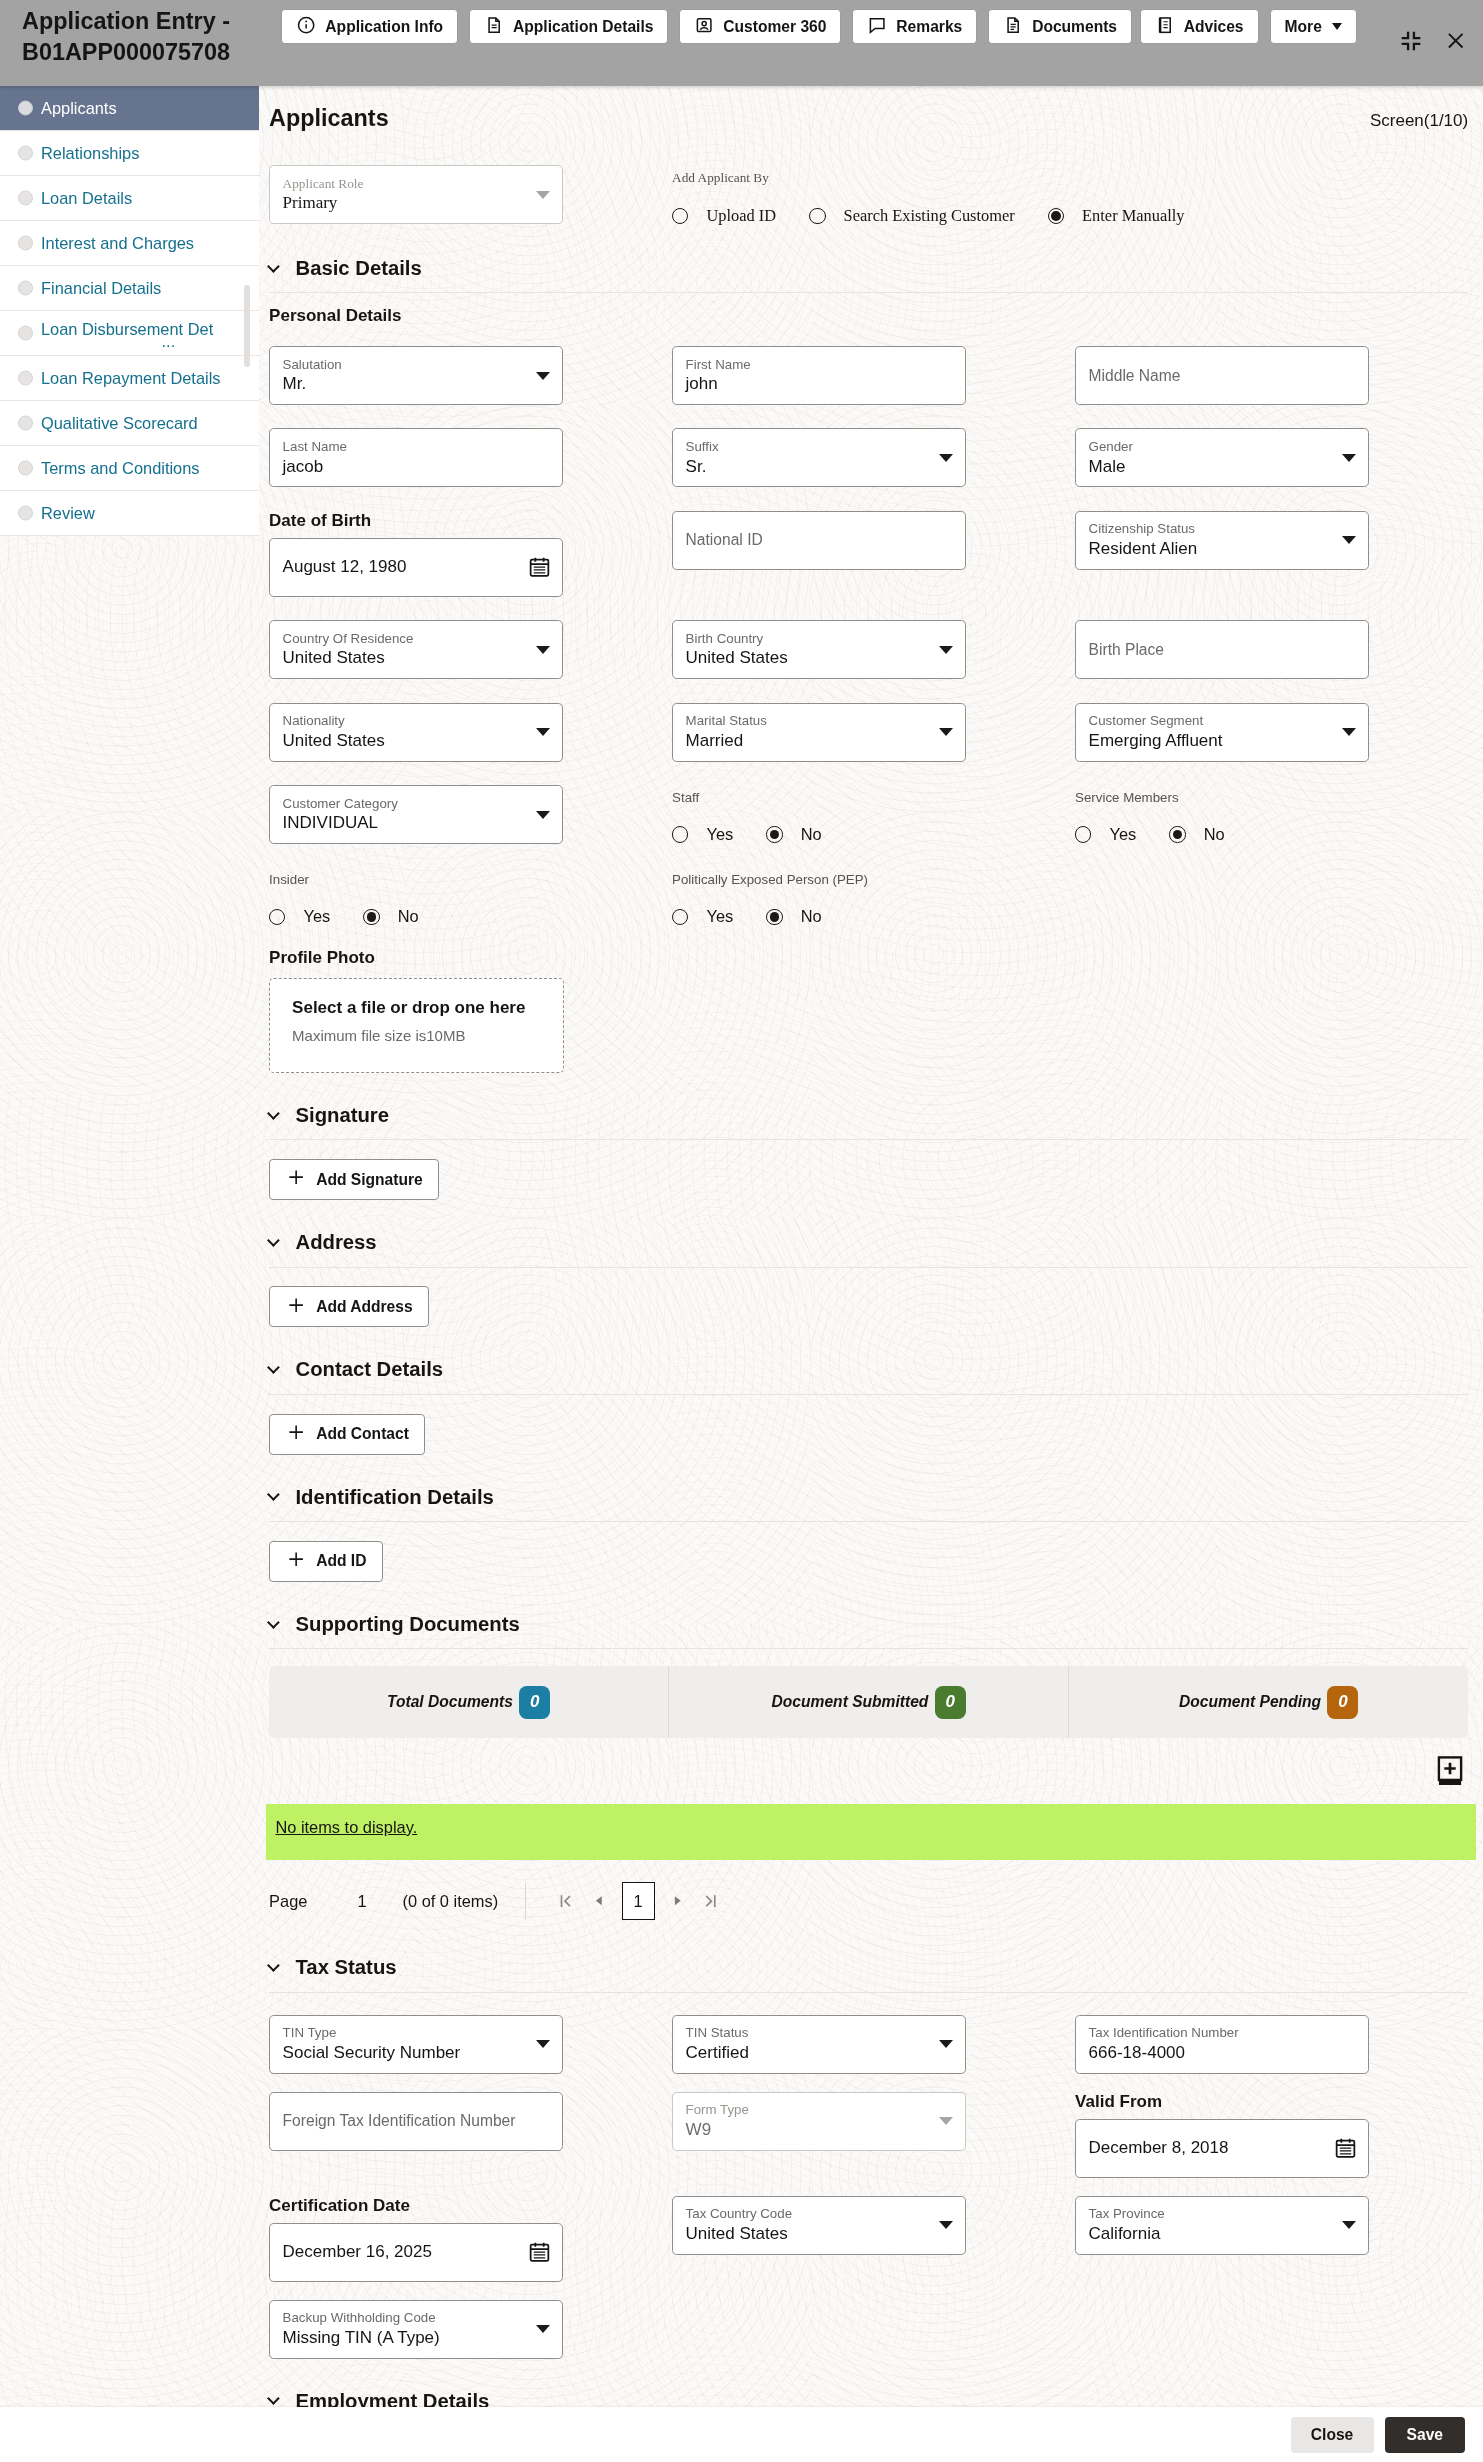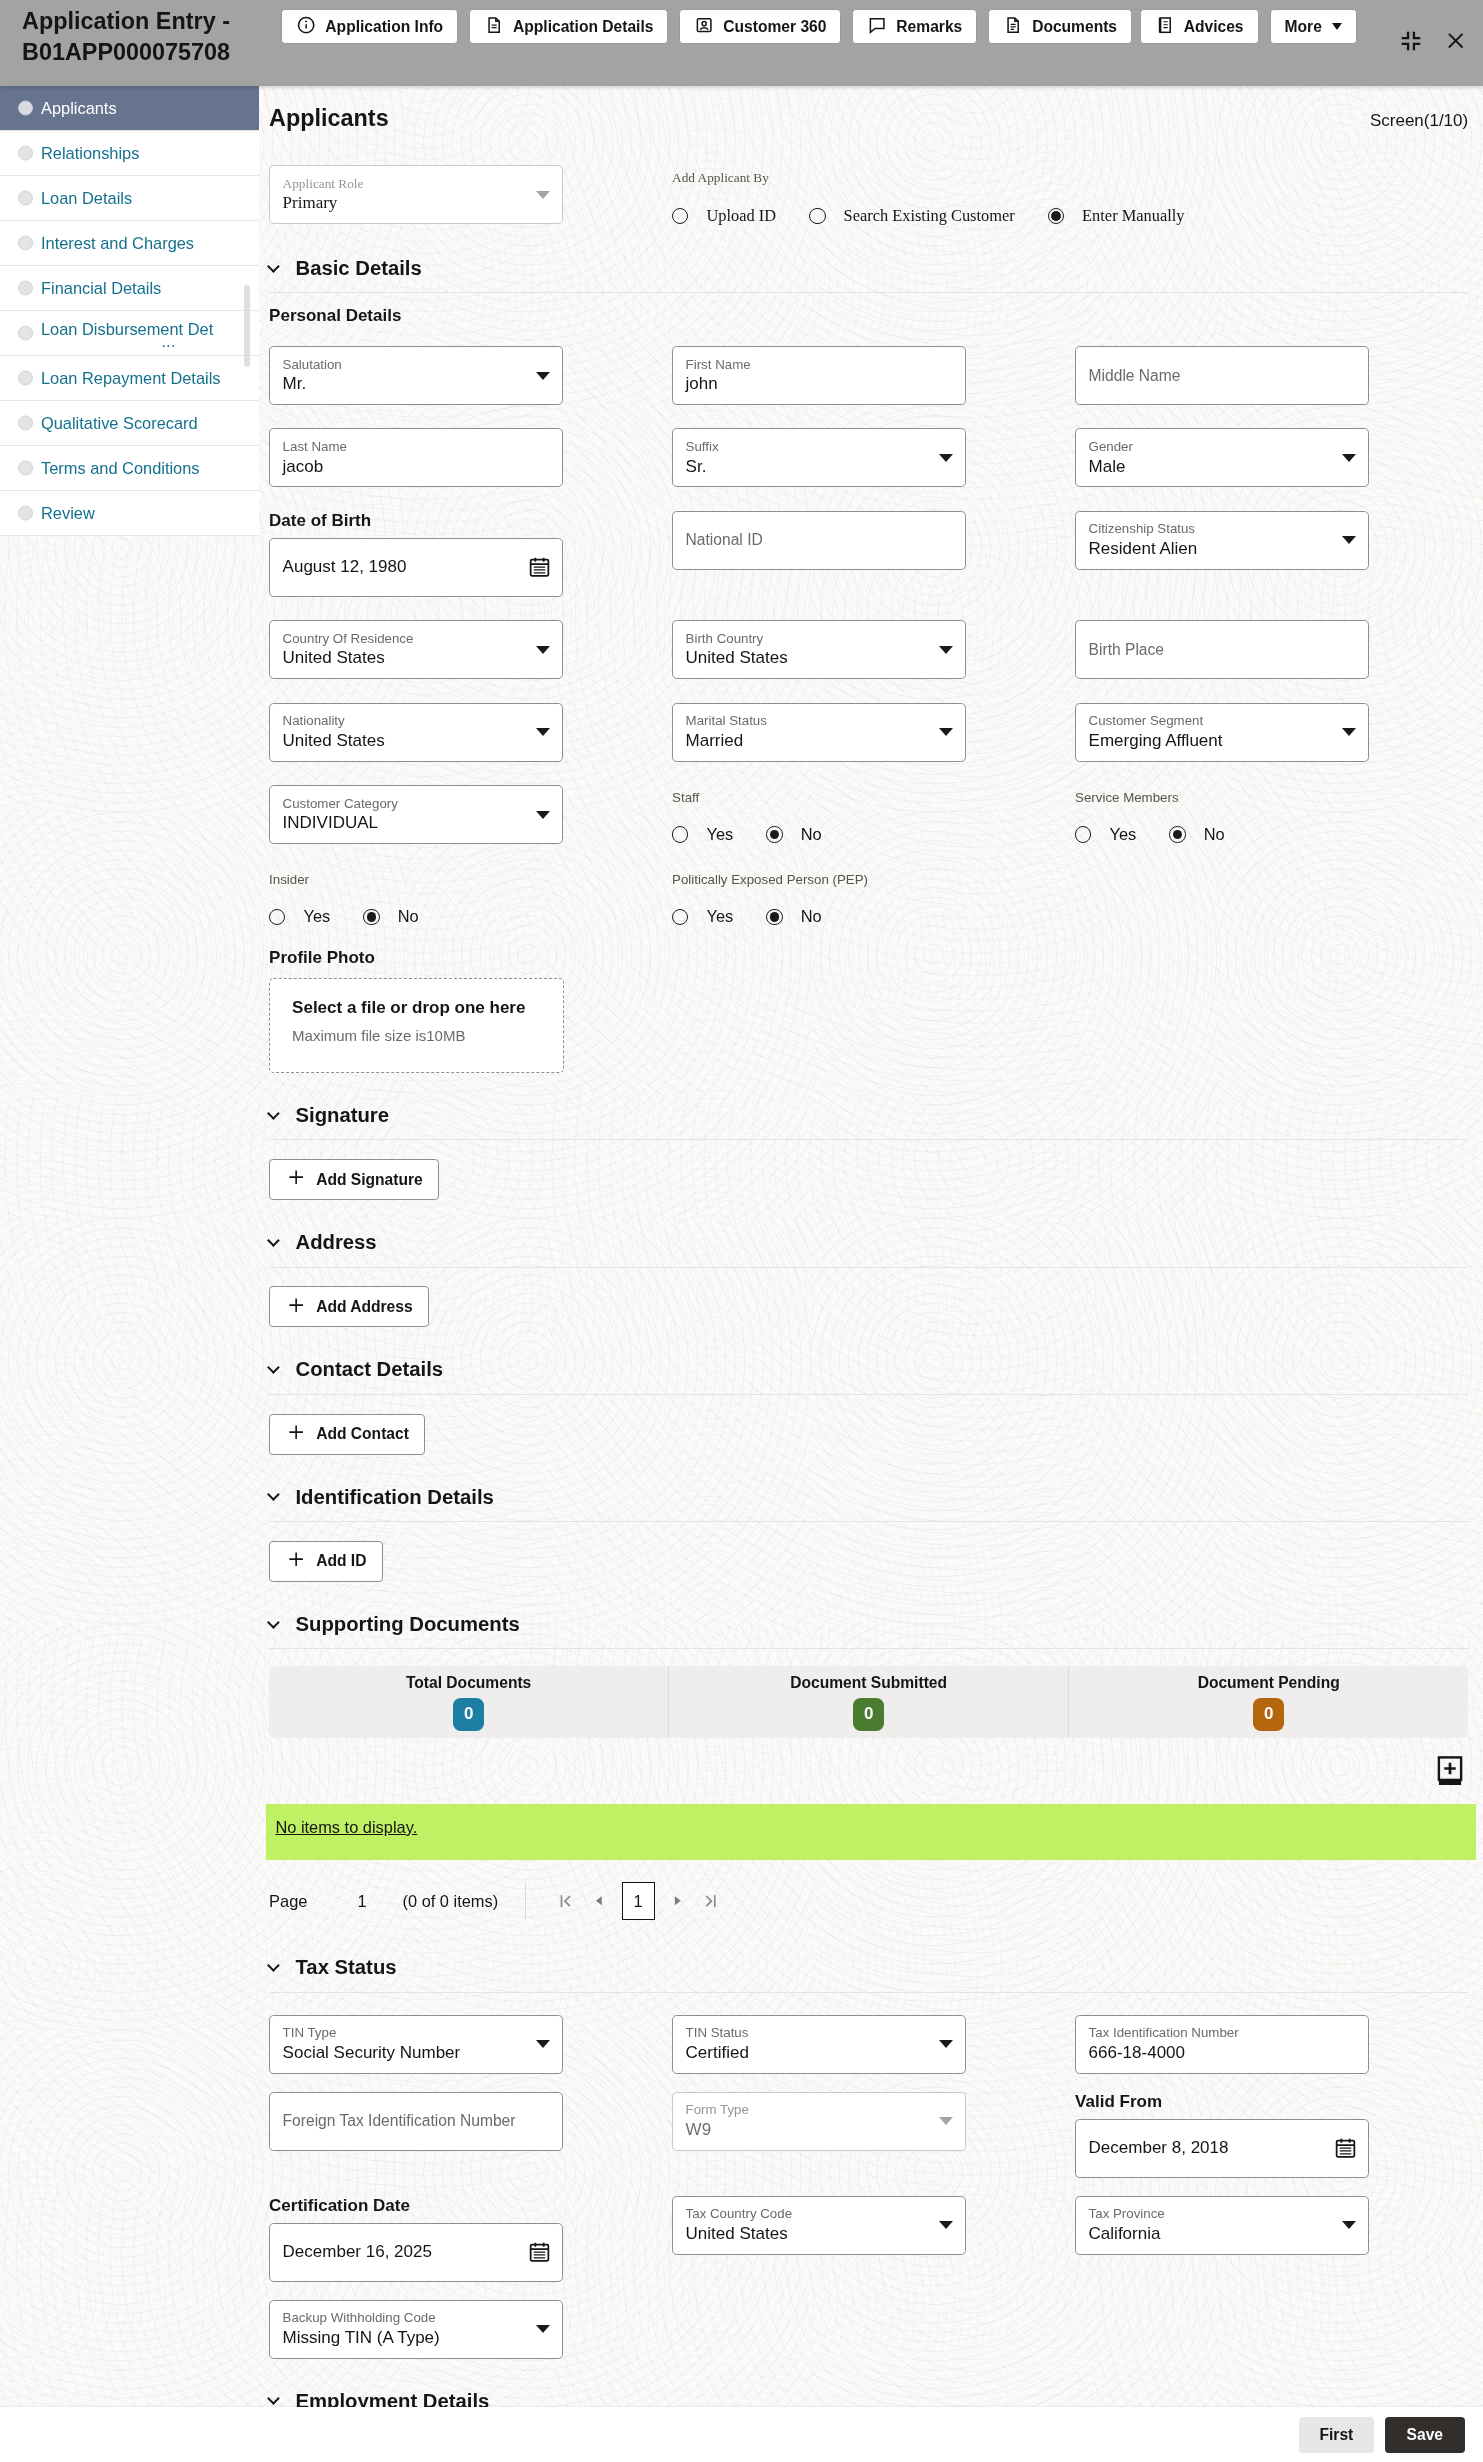--- a/index.html
+++ b/index.html
@@ -89,21 +89,21 @@
 
   .dropzone{ margin-top:9.4px; width:295px; height:95px; border:0.8px dashed #8f8e8c; border-radius:4.7px; background:#fff;
              padding:19px 22px; cursor:pointer; }
   .dz-title{ font-size:17px; font-weight:700; }
   .dz-hint{ font-size:15px; color:#6b6a68; margin-top:9.4px; }
 
   .add-btn{ margin-top:19px; display:inline-flex; align-items:center; gap:10.2px; height:41px; padding:0 15.6px;
             background:#fff; border:0.8px solid #8f8e8c; border-radius:3.9px; font-size:15.6px; font-weight:600; cursor:pointer; }
 
   .stats{ margin-top:17px; display:flex; background:#efeeec; border-radius:6.3px; height:72px; width:100%; }
-  .stat{ flex:1; display:flex; flex-direction:column; align-items:center; justify-content:center; gap:6.3px; }
+  .stat{ flex:1; display:flex; flex-direction:row; align-items:center; justify-content:center; gap:6.3px;font-style:italic; }
   .stat + .stat{ border-left:0.8px solid #dbdad7; }
   .slabel{ font-size:15.6px; font-weight:600; }
   .badge{ min-width:31px; height:33px; border-radius:7.8px; color:#fff; font-size:17px; font-weight:700;
           display:flex; align-items:center; justify-content:center; padding:0 7.8px; }
   .b0{ background:#1d7ea4; } .b1{ background:#4a7c2f; } .b2{ background:#b5650c; }
 
   .add-row{ display:flex; justify-content:flex-end; margin-top:14px; }
   .add-row span{ cursor:pointer; display:inline-flex; }
   .no-items-band{ margin-top:15.6px; margin-left:-3.1px; margin-right:-7.8px; background:#bef264; padding:14px 9.4px 23.4px; font-size:16.4px;text-decoration:underline; }
 
@@ -647,18 +647,18 @@
   </div>
   <div class="divider"></div>
   <div class="add-btn">
     
     
   </div>
 
 </main>
 
 <footer>
-  <button class="btn-close">First</button>
+  <button class="btn-close">Close</button>
   <button class="btn-save">Save</button>
 </footer>
 
 </div>
 
 
 </body></html>

